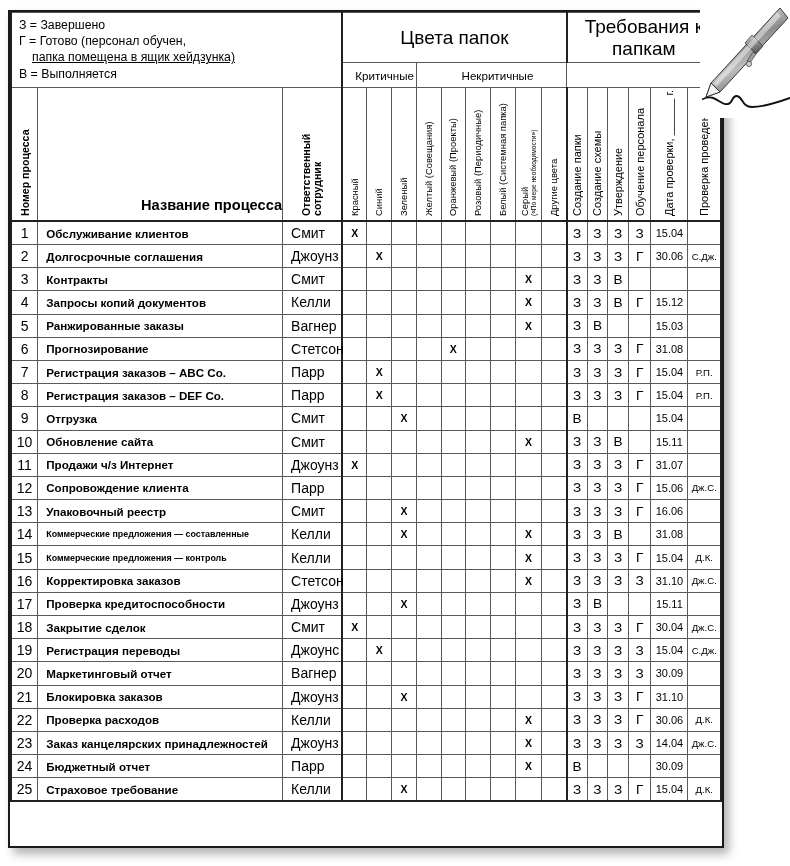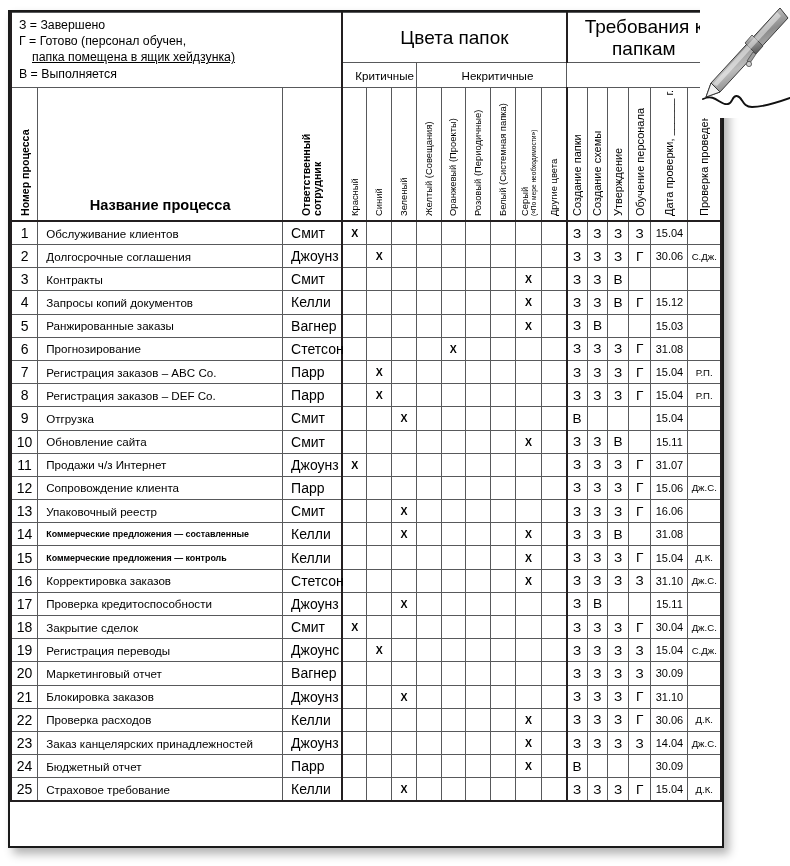--- a/index.html
+++ b/index.html
@@ -90,39 +90,40 @@
     font-size:9.4px;
     line-height:10px;
   }
   .vtxt.bold{font-weight:bold;font-size:10.6px;}
   .vtxt.big{font-size:11px;}
   .vtxt .sml{display:block;font-size:6.6px;line-height:7px;}
   .vtxt.two{line-height:11px;}
 
   .procname{
     vertical-align:bottom;
-    text-align:center;
+    text-align:right;
     font-size:14.6px;
     font-weight:bold;
     padding-bottom:7px;
   }
 
   
   tr.datarow td{height:23.2px;}
   td.num{
     text-align:center;
     font-size:14px;
     font-weight:400;
   }
   td.name{
     padding-left:8px;
     font-size:11.6px;
     text-align:left;
     white-space:nowrap;
     overflow:hidden;
+    font-weight:bold;
   }
   td.name.small{font-size:8.9px;font-weight:bold;}
   td.owner{
     padding-left:8px;
     font-size:14px;
     text-align:left;
   }
   td.mark{
     text-align:center;
     font-size:10.5px;

